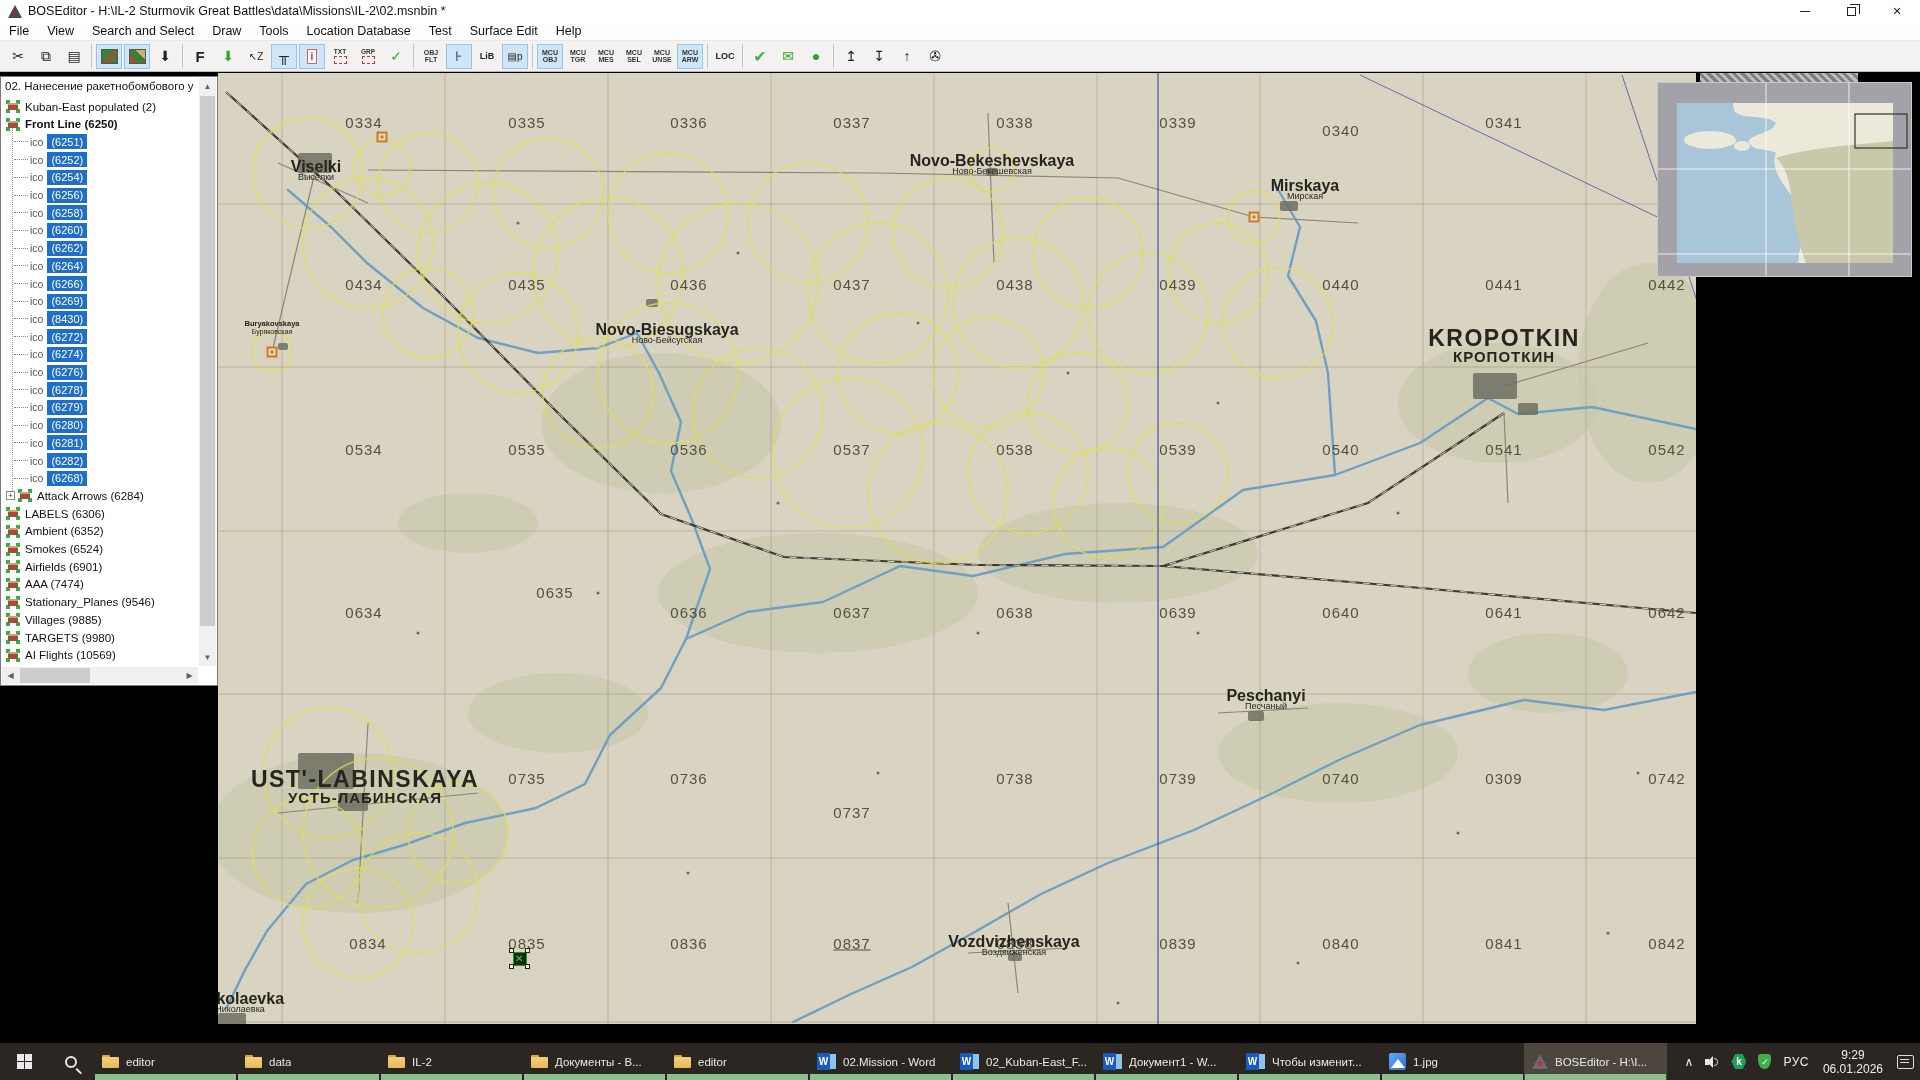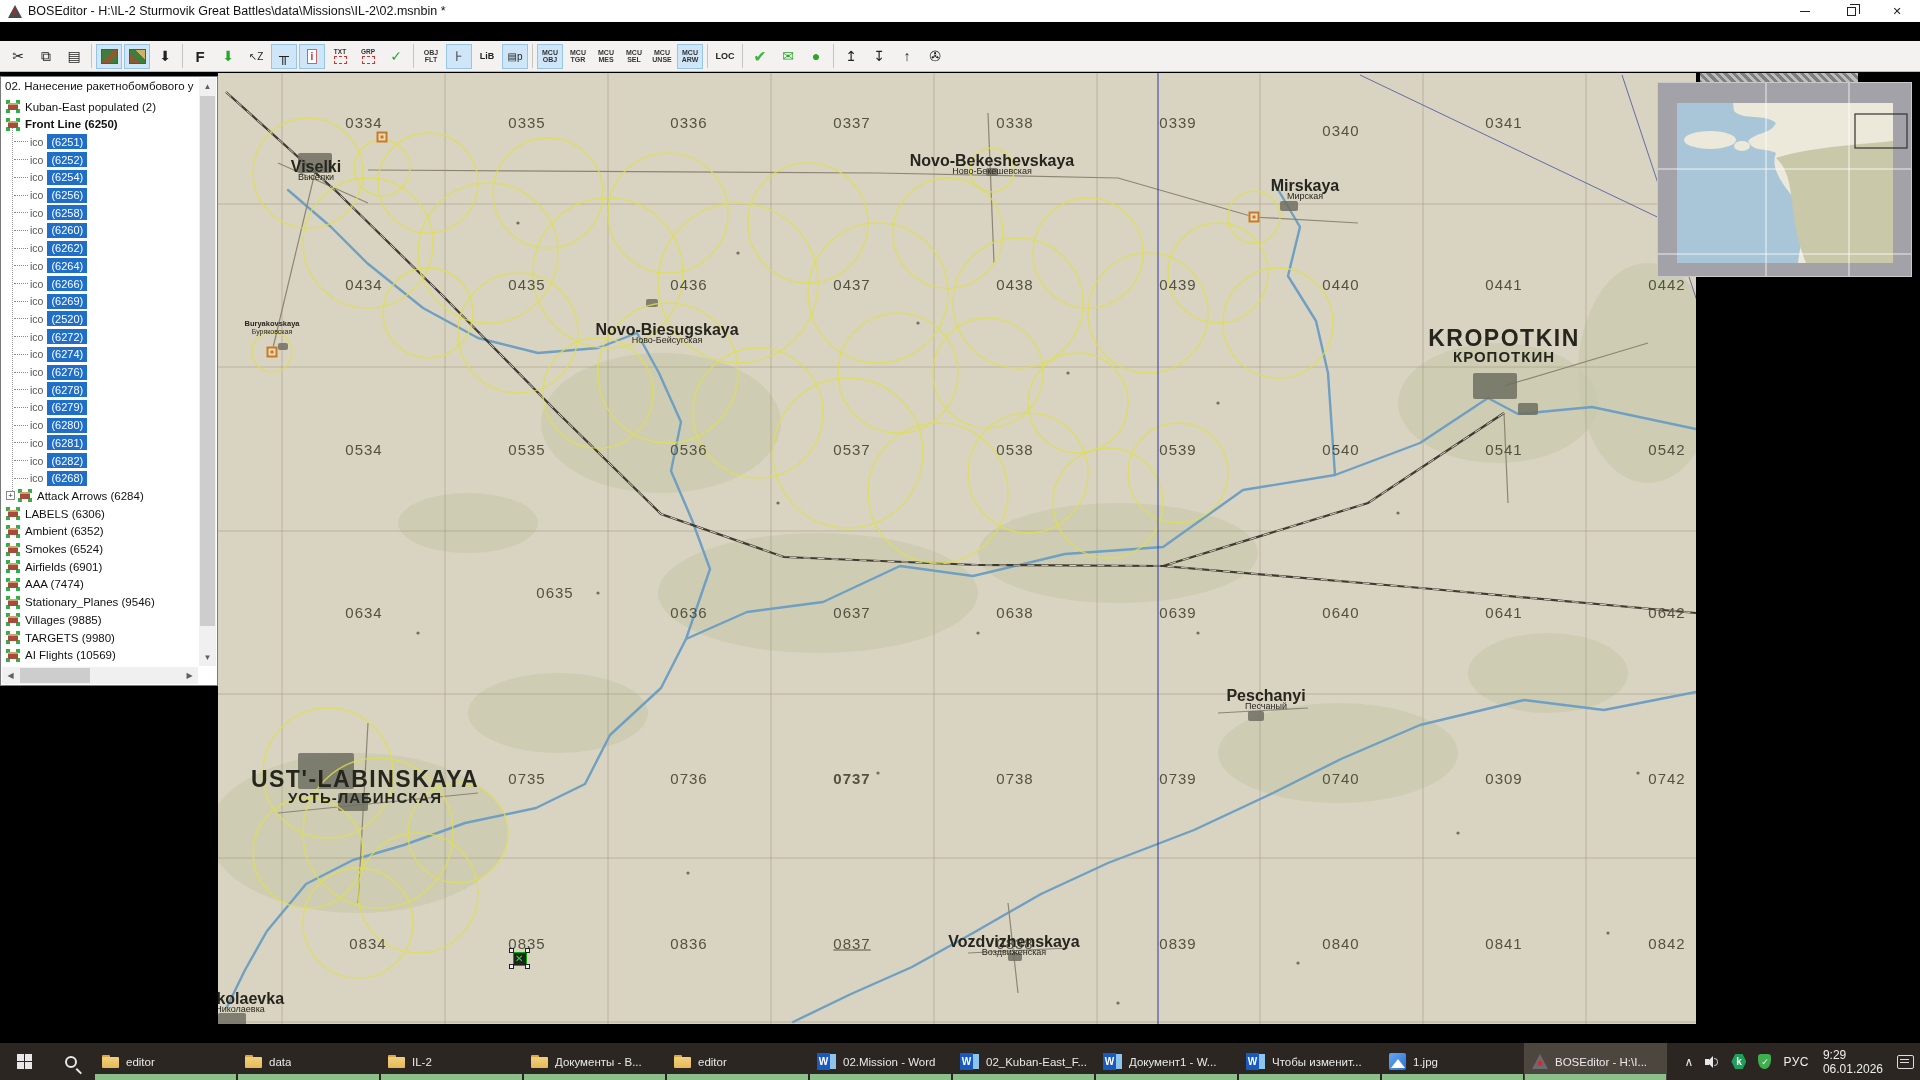--- a/index.html
+++ b/index.html
@@ -111,21 +111,21 @@
   #tray { margin-left:auto; display:flex; align-items:center; color:#eee; }
   .tray-item { display:flex; align-items:center; justify-content:center; height:37px; padding:0 6px; }
   .chev { font-size:12px; color:#e8e8e8; }
   .spk { position:relative; width:14px; height:12px; }
   .spk .b { position:absolute; left:0; top:3px; width:4px; height:6px; background:#e8e8e8; }
   .spk .t { position:absolute; left:2px; top:0; width:0; height:0; border-top:6px solid transparent; border-bottom:6px solid transparent; border-right:6px solid #e8e8e8; }
   .spk .w1 { position:absolute; left:9px; top:2px; width:4px; height:8px; border:1.5px solid #bbb; border-left:none; border-radius:0 6px 6px 0; }
   .kasp { width:15px; height:15px; background:#1fa05a; clip-path:polygon(25% 0,75% 0,100% 50%,75% 100%,25% 100%,0 50%); color:#fff; font-size:10px; font-weight:bold; display:flex; align-items:center; justify-content:center; }
   .shield { width:13px; height:15px; background:#3fae4c; border-radius:3px 3px 6px 6px / 3px 3px 9px 9px; color:#fff; font-size:9px; display:flex; align-items:center; justify-content:center; }
   .lang { font-size:12px; letter-spacing:0.5px; }
-  .clock { font-size:12px; line-height:14px; padding:8px 8px; }
+  .clock { text-align:center; font-size:12px; line-height:14px; padding:8px 8px; }
   .notif { width:17px; height:14px; border:1.5px solid #ddd; border-radius:2px; position:relative; }
   .notif:before { content:""; position:absolute; left:2px; top:3px; width:9px; height:1.5px; background:#ddd; box-shadow:0 3px 0 #ddd; }
 </style>
 </head>
 <body>
 
 <div id="stage">
 
   <div id="titlebar">
     <span class="app-logo">
@@ -137,20 +137,31 @@
       <div class="wbtn">
           <span class="min-glyph"></span>
         </div>
       <div class="wbtn">
           <span class="restore-glyph"></span>
         </div>
       <div class="wbtn">✕</div>
     </div>
   </div>
 
+  <div id="menubar">
+      <div class="menu-item">File</div>
+      <div class="menu-item">View</div>
+      <div class="menu-item">Search and Select</div>
+      <div class="menu-item">Draw</div>
+      <div class="menu-item">Tools</div>
+      <div class="menu-item">Location Database</div>
+      <div class="menu-item">Test</div>
+      <div class="menu-item">Surface Edit</div>
+      <div class="menu-item">Help</div>
+    </div>
   <div id="toolbar">
       <div class="tbtn">
         <span class="glyph">✂</span>
       </div>
       <div class="tbtn">
         <span class="glyph">⧉</span>
       </div>
       <div class="tbtn">
         <span class="glyph">▤</span>
       </div>
@@ -430,21 +441,21 @@
       <span class="gridnum" style="left: 309px; top: 519px; margin-left: 28px;">0635</span>
       <span class="gridnum" style="left: 471px; top: 539px;">0636</span>
       <span class="gridnum" style="left: 634px; top: 539px;">0637</span>
       <span class="gridnum" style="left: 797px; top: 539px;">0638</span>
       <span class="gridnum" style="left: 960px; top: 539px;">0639</span>
       <span class="gridnum" style="left: 1123px; top: 539px;">0640</span>
       <span class="gridnum" style="left: 1286px; top: 539px;">0641</span>
       <span class="gridnum" style="left: 1449px; top: 539px;">0642</span>
       <span class="gridnum" style="left: 309px; top: 705px;">0735</span>
       <span class="gridnum" style="left: 471px; top: 705px;">0736</span>
-      <span class="gridnum" style="left: 634px; top: 705px; font-weight: bold;">0737</span>
+      <span class="gridnum" style="left: 634px; top: 739px;">0737</span>
       <span class="gridnum" style="left: 797px; top: 705px;">0738</span>
       <span class="gridnum" style="left: 960px; top: 705px;">0739</span>
       <span class="gridnum" style="left: 1123px; top: 705px;">0740</span>
       <span class="gridnum" style="left: 1286px; top: 705px;">0309</span>
       <span class="gridnum" style="left: 1449px; top: 705px;">0742</span>
       <span class="gridnum" style="left: 150px; top: 870px; text-align: right;">0834</span>
       <span class="gridnum" style="left: 309px; top: 870px;">0835</span>
       <span class="gridnum" style="left: 471px; top: 870px;">0836</span>
       <span class="gridnum" style="left: 634px; top: 870px; text-decoration: underline;">0837</span>
       <span class="gridnum" style="left: 797px; top: 870px;">0838</span>
@@ -588,21 +599,21 @@
             <span class="chip">(6266)</span>
           </div>
           <div class="trow" style="top: 214.7px; left: 6px;">
             <span class="dots"></span>
             <span class="ico-pre">ico</span>
             <span class="chip">(6269)</span>
           </div>
           <div class="trow" style="top: 232.4px; left: 6px;">
             <span class="dots"></span>
             <span class="ico-pre">ico</span>
-            <span class="chip">(2520)</span>
+            <span class="chip">(8430)</span>
           </div>
           <div class="trow" style="top: 250.1px; left: 6px;">
             <span class="dots"></span>
             <span class="ico-pre">ico</span>
             <span class="chip">(6272)</span>
           </div>
           <div class="trow" style="top: 267.8px; left: 6px;">
             <span class="dots"></span>
             <span class="ico-pre">ico</span>
             <span class="chip">(6274)</span>

